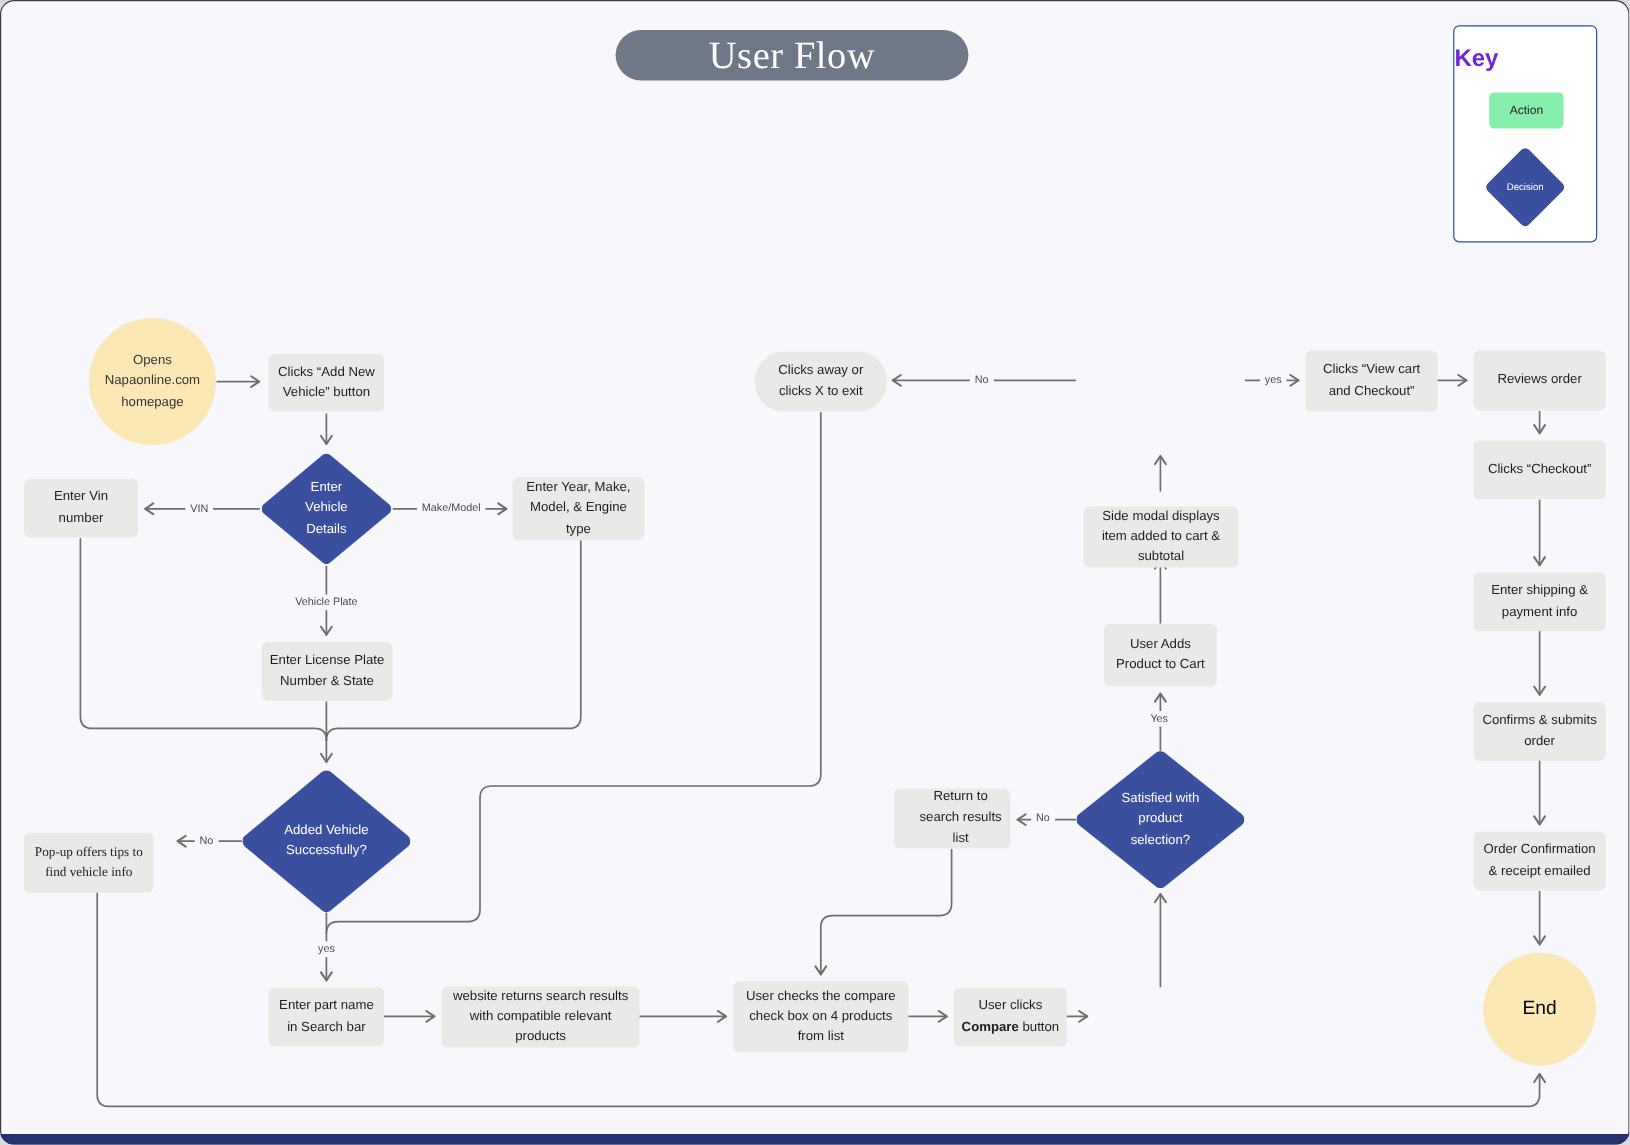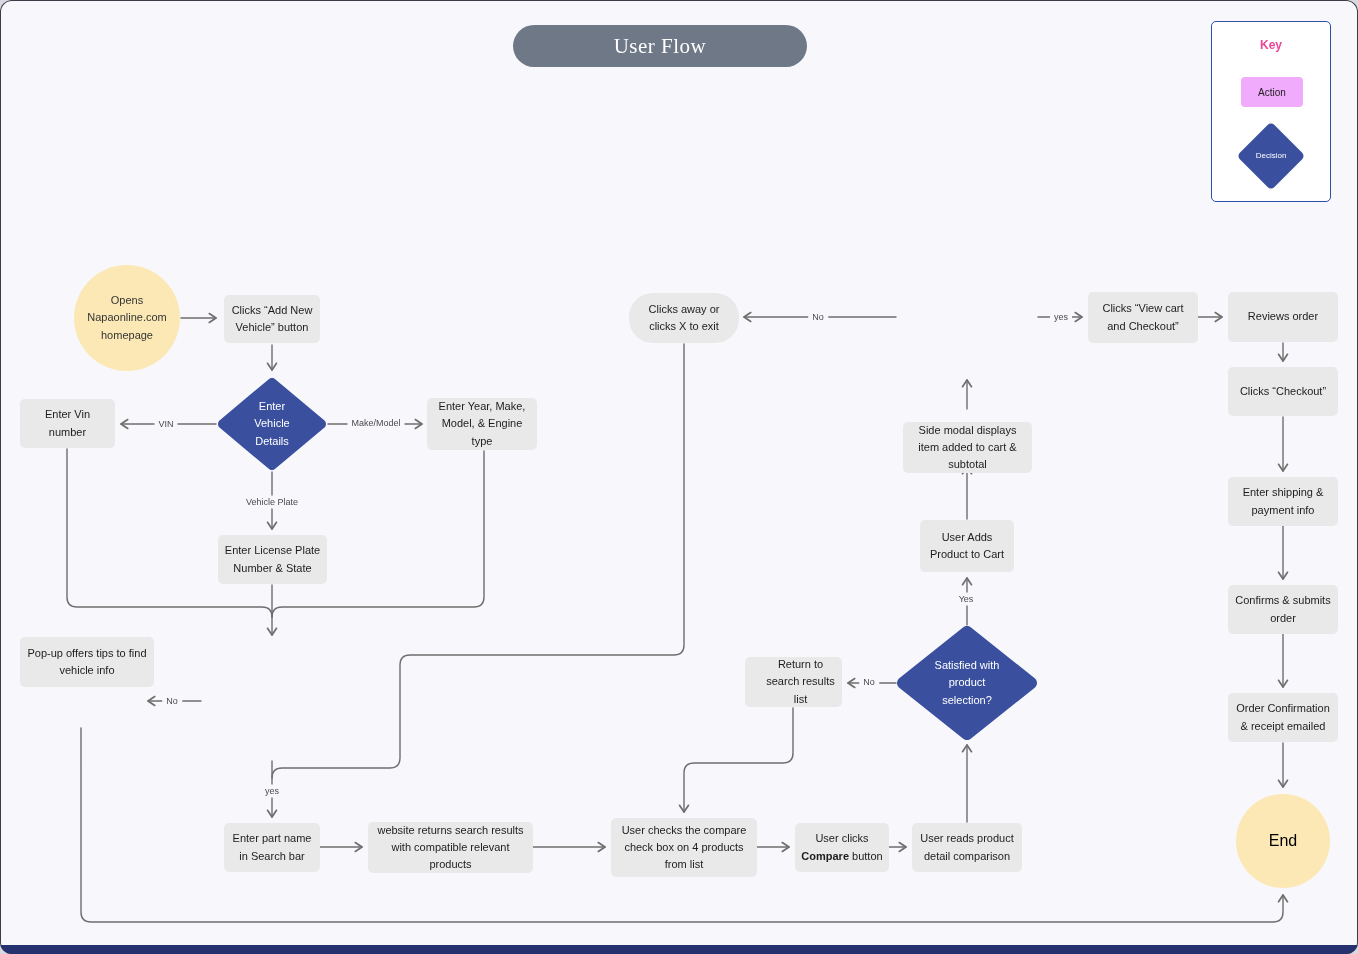--- a/index.html
+++ b/index.html
@@ -15,26 +15,26 @@
   .terminal{background:#fbe8b4;border-radius:50%;color:#343434;font-size:11px;line-height:1.6;}
   .terminal.end{font-size:16px;color:#000000;}
   .decision{z-index:2;position:absolute;}
   .decision svg{position:absolute;left:0;top:0;width:100%;height:100%;}
   .decision .dtext{position:absolute;left:0;top:0;width:100%;height:100%;display:flex;align-items:center;justify-content:center;color:#fff;font-size:11px;line-height:1.55;text-align:center;}
   .dtext span{display:inline-block;}
   .edge-label{position:absolute;z-index:3;background:#f8f8fc;color:#4b4b4b;font-size:9px;line-height:1;padding:2px 4px;transform:translate(-50%,-50%);white-space:nowrap;}
   .title-pill{
     position:absolute;z-index:2;left:513px;top:25px;width:294px;height:42px;
     background:#6e7887;border-radius:21px;color:#fff;display:flex;align-items:center;justify-content:center;
-    font-family:"Liberation Serif",serif;font-size:21px;letter-spacing:0.5px;
+    font-family:"Liberation Serif",serif;font-size:32px;letter-spacing:0.5px;
   }
   .heading{position:absolute;z-index:2;left:22px;top:203px;font-size:19px;font-weight:bold;color:#101c3e;letter-spacing:0.1px;}
   .keybox{position:absolute;z-index:2;left:1211px;top:21px;width:120px;height:181px;background:#ffffff;border:1.4px solid #2d4fa5;border-radius:5px;box-sizing:border-box;}
-  .keybox .ktitle{margin-top:16px;text-align:center;font-size:12px;font-weight:bold;color:#ec4899;}
-  .keybox .kaction{position:absolute;left:29px;top:55px;width:62px;height:30px;background:#f0abfc;border-radius:4px;display:flex;align-items:center;justify-content:center;font-size:10px;color:#222;}
+  .keybox .ktitle{margin-top:16px;font-size:20px;font-weight:bold;color:#6d28d9;}
+  .keybox .kaction{position:absolute;left:29px;top:55px;width:62px;height:30px;background:#86efac;border-radius:4px;display:flex;align-items:center;justify-content:center;font-size:10px;color:#222;}
   .keybox .kdec{position:absolute;left:26px;top:101px;width:66px;height:66px;}
   .keybox .kdec .dtext{font-size:8px;}
   .bottom-bar{position:absolute;z-index:4;left:0;bottom:0;width:1358px;height:9px;background:#26316f;}
   b{font-weight:bold;}
 </style>
 </head>
 <body>
 
 <div class="frame">
 
@@ -105,38 +105,35 @@
     </div>
   <div class="node action" style="left:20px;top:399px;width:95px;height:49px;">
       <span>Enter Vin number</span>
     </div>
   <div class="node action" style="left:427px;top:398px;width:110px;height:52px;">
       <span>Enter Year, Make, Model, &amp; Engine type</span>
     </div>
   <div class="node action" style="left:218px;top:535px;width:109px;height:49px;">
       <span>Enter License Plate Number &amp; State</span>
     </div>
-  <div class="node action" style="left:20px;top:637px;width:134px;height:50px;">
+  <div class="node action" style="left:20px;top:694px;width:108px;height:50px;font-family:Liberation Serif, serif;">
       <span>Pop-up offers tips to find vehicle info</span>
     </div>
   <div class="node action" style="left:224px;top:823px;width:96px;height:49px;">
       <span>Enter part name in Search bar</span>
     </div>
   <div class="node action" style="left:368px;top:822px;width:165px;height:51px;">
       <span>website returns search results with compatible relevant products</span>
     </div>
   <div class="node action" style="left:611px;top:818px;width:146px;height:59px;">
       <span>User checks the compare check box on 4 products from list</span>
     </div>
   <div class="node action" style="left:795px;top:823px;width:94px;height:49px;">
     <span><span>User clicks </span><b>Compare</b><span> button</span></span>
   </div>
-  <div class="node action" style="left:912px;top:823px;width:110px;height:49px;">
-      <span>User reads product detail comparison</span>
-    </div>
   <div class="node action" style="left:745px;top:657px;width:97px;height:50px;padding-left:20px;">
       <span>Return to search results list</span>
     </div>
   <div class="node action" style="left:920px;top:520px;width:94px;height:52px;">
       <span>User Adds Product to Cart</span>
     </div>
   <div class="node action" style="left:903px;top:422px;width:129px;height:51px;">
       <span>Side modal displays item added to cart &amp; subtotal</span>
     </div>
   <div class="node action" style="left:629px;top:293px;width:110px;height:50px;border-radius:24px;">
@@ -162,20 +159,28 @@
     </div>
 
   <div class="decision" style="left:218px;top:378px;width:108px;height:92px;">
     <svg viewBox="0 0 108 92">
         <polygon points="54,5 103,46 54,87 5,46" fill="#3A509F" stroke="#3A509F" stroke-width="10" stroke-linejoin="round"></polygon>
       </svg>
     <div class="dtext">
         <span style="width:58px;">Enter Vehicle Details</span>
       </div>
   </div>
+  <div class="decision" style="left:202px;top:642px;width:140px;height:118px;">
+    <svg viewBox="0 0 140 118">
+        <polygon points="70,6 134,59 70,112 6,59" fill="#3A509F" stroke="#3A509F" stroke-width="12" stroke-linejoin="round"></polygon>
+      </svg>
+    <div class="dtext">
+        <span style="width:92px;">Added Vehicle Successfully?</span>
+      </div>
+  </div>
   <div class="decision" style="left:897px;top:626px;width:140px;height:114px;">
     <svg viewBox="0 0 140 114">
         <polygon points="70,6 134,57 70,108 6,57" fill="#3A509F" stroke="#3A509F" stroke-width="12" stroke-linejoin="round"></polygon>
       </svg>
     <div class="dtext">
         <span style="width:80px;">Satisfied with product selection?</span>
       </div>
   </div>
 
   <div class="edge-label" style="left:166px;top:424px;">VIN</div>

